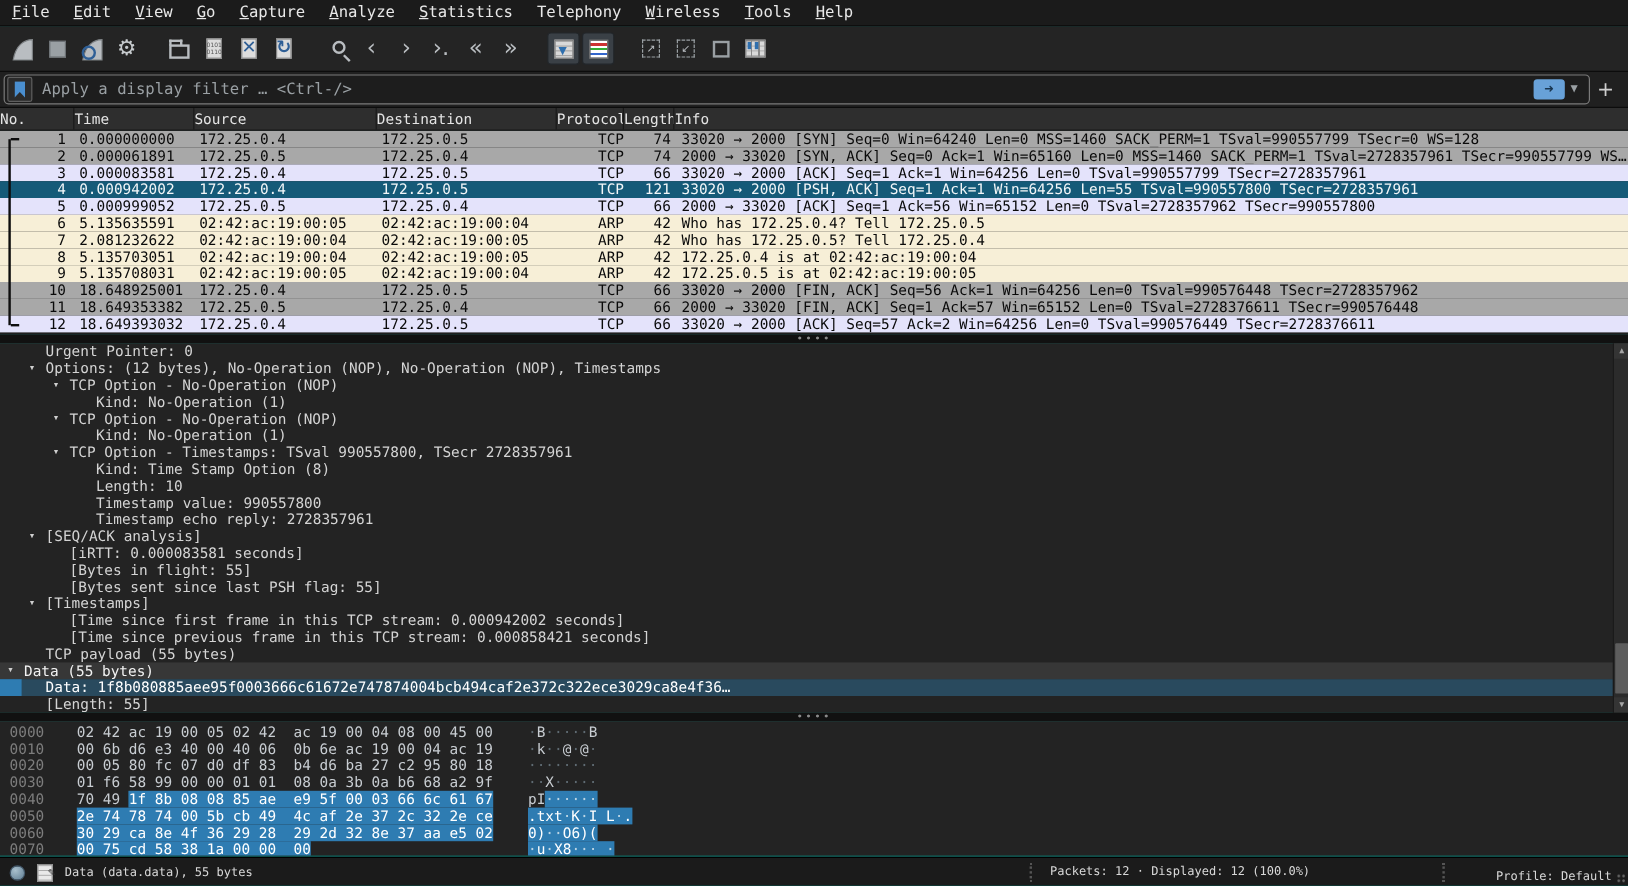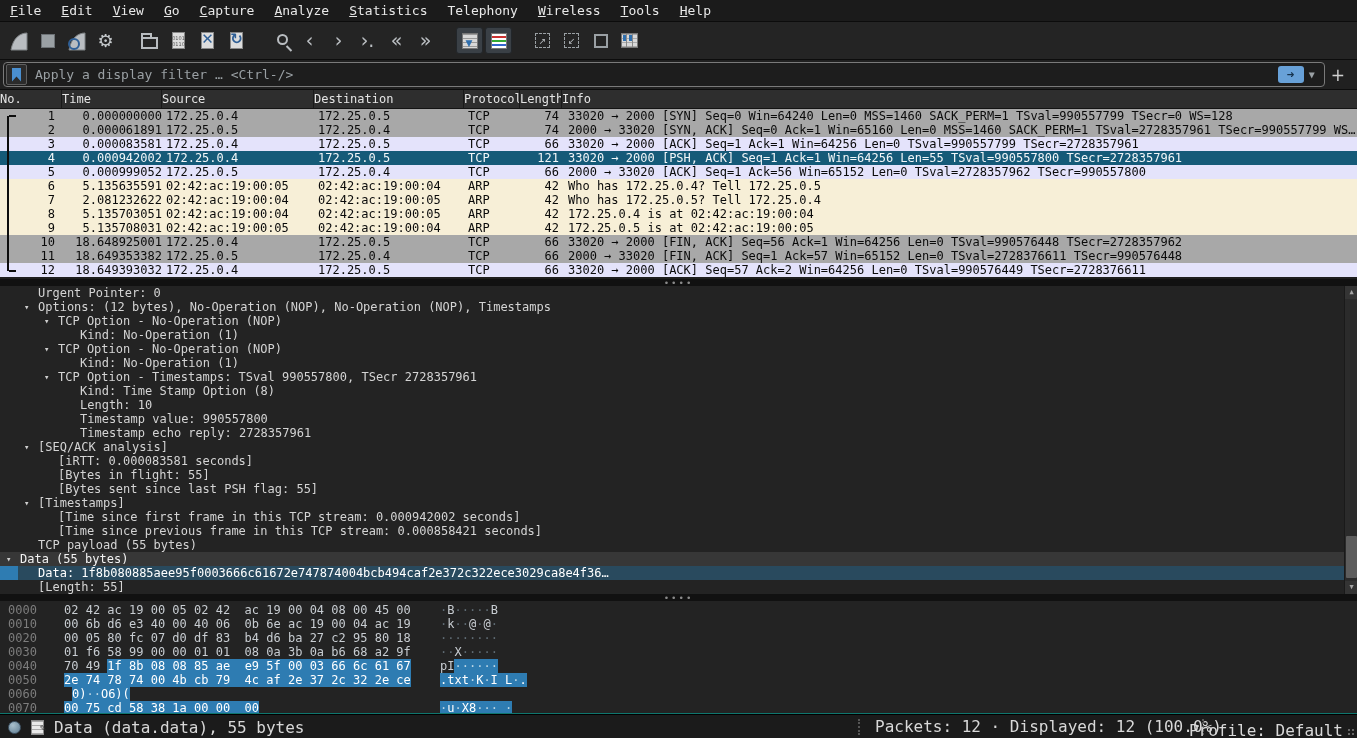--- a/index.html
+++ b/index.html
@@ -59,24 +59,24 @@
   .caret-btn { color:#9aa0a4; font-size:10px; padding:0 5px; }
   .plus-btn { color:#cfcfcf; font-size:17px; padding:0 6px; font-family:"DejaVu Sans",sans-serif; }
   
   #plist-header { position:absolute; left:0; top:90px; width:100%; height:19px; background:#2e2e2e;
     display:flex; color:#e4e4e4; border-bottom:1px solid #141414; }
   .hc { height:100%; line-height:18px; padding-left:0; border-right:1px solid #191919; overflow:hidden; white-space:nowrap; }
   #plist { position:absolute; left:0; top:109px; width:100%; height:170px; background:#1f1f1f; overflow:hidden; }
   .prow { position:relative; display:flex; height:14px; line-height:14px; white-space:nowrap; color:#0a0a0a; }
   .pc { overflow:hidden; white-space:nowrap; }
   .c-no { width:62px; text-align:right; padding-right:7px; }
-  .c-time { width:100px; padding-left:4px;text-align:right; }
+  .c-time { width:100px; padding-left:4px; }
   .c-src { width:152px; padding-left:4px; }
   .c-dst { width:150px; padding-left:4px; }
-  .c-proto { width:56px; padding-left:4px; }
+  .c-proto { width:56px; padding-left:4px;text-align:right; }
   .c-len { width:42px; text-align:right; padding-right:3px; }
   .c-info { flex:1; padding-left:6px; }
   .row-gray { background:#a8a8a8; }
   .row-lav { background:#e4e3fb; }
   .row-cream { background:#f7efd7; }
   .row-sel { background:#155a78; color:#f2f6f8; }
   #bracket { position:absolute; left:7px; top:7px; width:9px; height:155px;
     border-left:2px solid #0d0d0d; pointer-events:none; }
   #bracket:before, #bracket:after { content:""; position:absolute; left:0; width:7px; height:2px; background:#0d0d0d; }
   #bracket:before { top:-1px; } #bracket:after { bottom:-1px; }
@@ -103,21 +103,21 @@
   #hexpane { position:absolute; left:0; top:601px; width:100%; height:112px; background:#232323; overflow:hidden; padding-top:2px; }
   .hx { display:flex; height:14px; line-height:14px; white-space:pre; font-size:12px; }
   .hx-off { width:40px; margin-left:8px; color:#7d7d7d; }
   .hx-bytes { margin-left:16px; width:352px; color:#c8cdd2; }
   .hx-ascii { margin-left:24px; color:#c8cdd2; }
   .hsel { background:#2e7cb2; color:#fff; }
   .ascii .dimdot { color:#5f6b73; }
   .hsel .dimdot { color:#bcd6e5; }
   
   #statusbar { position:absolute; left:0; top:714px; width:100%; height:24px; background:#1b1b1b;
-    border-top:1px solid #000; color:#d8d8d8; font-size:16px; }
+    border-top:1px solid #000; color:#d8d8d8; font-size:10px; }
   #sb-left { position:absolute; left:8px; top:0; height:24px; display:flex; align-items:center; gap:10px; }
   .expert-dot { width:13px; height:13px; border-radius:50%; background:radial-gradient(circle at 35% 30%, #a9c0cd, #5f7d92); border:1px solid #43586a; }
   .comment-ic { width:13px; height:15px; background:#e9e9e9; border:1px solid #8a8a8a; position:relative;
     background-image:linear-gradient(#aaa 1px, transparent 1px); background-size:100% 4px; }
   .comment-ic:after { content:"✎"; position:absolute; right:-3px; top:1px; font-size:10px; color:#333; }
   .vsep { position:absolute; top:4px; height:16px; border-left:2px dotted #555; }
   #sb-packets { position:absolute; left:875px; top:0; line-height:24px; }
   #sb-profile { position:absolute; right:14px; top:4px; line-height:24px; }
   #sb-grip { position:absolute; right:2px; bottom:2px; width:8px; height:8px;
     background:radial-gradient(circle, #666 1px, transparent 1.2px); background-size:4px 4px; }
@@ -387,22 +387,22 @@
   <div class="splitter" style="top:594px">
       <span class="grip">••••</span>
     </div>
 
   <div id="hexpane">
     <div class="hx"><span class="hx-off">0000</span><span class="hx-bytes"><span>02 42 ac 19 00 05 02 42  ac 19 00 04 08 00 45 00</span><span class="hsel"></span></span><span class="hx-ascii"><span class="ascii"><span class="dimdot">·</span>B<span class="dimdot">·</span><span class="dimdot">·</span><span class="dimdot">·</span><span class="dimdot">·</span><span class="dimdot">·</span>B</span><span class="hsel"></span></span></div>
     <div class="hx"><span class="hx-off">0010</span><span class="hx-bytes"><span>00 6b d6 e3 40 00 40 06  0b 6e ac 19 00 04 ac 19</span><span class="hsel"></span></span><span class="hx-ascii"><span class="ascii"><span class="dimdot">·</span>k<span class="dimdot">·</span><span class="dimdot">·</span>@<span class="dimdot">·</span>@<span class="dimdot">·</span></span><span class="hsel"></span></span></div>
     <div class="hx"><span class="hx-off">0020</span><span class="hx-bytes"><span>00 05 80 fc 07 d0 df 83  b4 d6 ba 27 c2 95 80 18</span><span class="hsel"></span></span><span class="hx-ascii"><span class="ascii"><span class="dimdot">·</span><span class="dimdot">·</span><span class="dimdot">·</span><span class="dimdot">·</span><span class="dimdot">·</span><span class="dimdot">·</span><span class="dimdot">·</span><span class="dimdot">·</span></span><span class="hsel"></span></span></div>
     <div class="hx"><span class="hx-off">0030</span><span class="hx-bytes"><span>01 f6 58 99 00 00 01 01  08 0a 3b 0a b6 68 a2 9f</span><span class="hsel"></span></span><span class="hx-ascii"><span class="ascii"><span class="dimdot">·</span><span class="dimdot">·</span>X<span class="dimdot">·</span><span class="dimdot">·</span><span class="dimdot">·</span><span class="dimdot">·</span><span class="dimdot">·</span></span><span class="hsel"></span></span></div>
     <div class="hx"><span class="hx-off">0040</span><span class="hx-bytes"><span>70 49 </span><span class="hsel">1f 8b 08 08 85 ae  e9 5f 00 03 66 6c 61 67</span></span><span class="hx-ascii"><span class="ascii">pI</span><span class="hsel"><span class="dimdot">·</span><span class="dimdot">·</span><span class="dimdot">·</span><span class="dimdot">·</span><span class="dimdot">·</span><span class="dimdot">·</span></span></span></div>
-    <div class="hx"><span class="hx-off">0050</span><span class="hx-bytes"><span></span><span class="hsel">2e 74 78 74 00 4b cb 79  4c af 2e 37 2c 32 2e ce</span></span><span class="hx-ascii"><span class="ascii"></span><span class="hsel">.txt<span class="dimdot">·</span>K<span class="dimdot">·</span>I L<span class="dimdot">·</span>.</span></span></div>
-    <div class="hx"><span class="hx-off">0060</span><span class="hx-ascii"><span class="ascii"></span><span class="hsel">0)<span class="dimdot">·</span><span class="dimdot">·</span>O6)(</span></span></div>
+    <div class="hx"><span class="hx-off">0050</span><span class="hx-bytes"><span></span><span class="hsel">2e 74 78 74 00 5b cb 49  4c af 2e 37 2c 32 2e ce</span></span><span class="hx-ascii"><span class="ascii"></span><span class="hsel">.txt<span class="dimdot">·</span>K<span class="dimdot">·</span>I L<span class="dimdot">·</span>.</span></span></div>
+    <div class="hx"><span class="hx-off">0060</span><span class="hx-bytes"><span></span><span class="hsel">30 29 ca 8e 4f 36 29 28  29 2d 32 8e 37 aa e5 02</span></span><span class="hx-ascii"><span class="ascii"></span><span class="hsel">0)<span class="dimdot">·</span><span class="dimdot">·</span>O6)(</span></span></div>
     <div class="hx"><span class="hx-off">0070</span><span class="hx-bytes"><span></span><span class="hsel">00 75 cd 58 38 1a 00 00  00</span></span><span class="hx-ascii"><span class="ascii"></span><span class="hsel"><span class="dimdot">·</span>u<span class="dimdot">·</span>X8<span class="dimdot">·</span><span class="dimdot">·</span><span class="dimdot">·</span> <span class="dimdot">·</span></span></span></div>
   </div>
 
   <div id="statusbar">
     <div id="sb-left">
       <span class="expert-dot"></span>
       <span class="comment-ic"></span>
       <span>Data (data.data), 55 bytes</span>
     </div>
     <span class="vsep" style="left:858px"></span>

